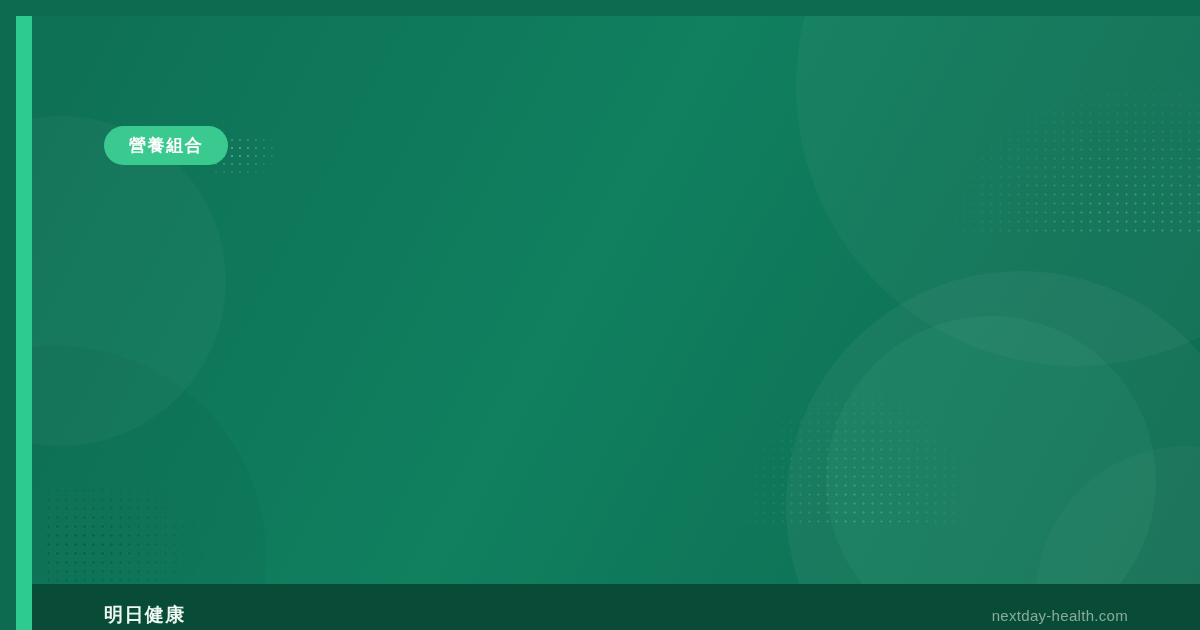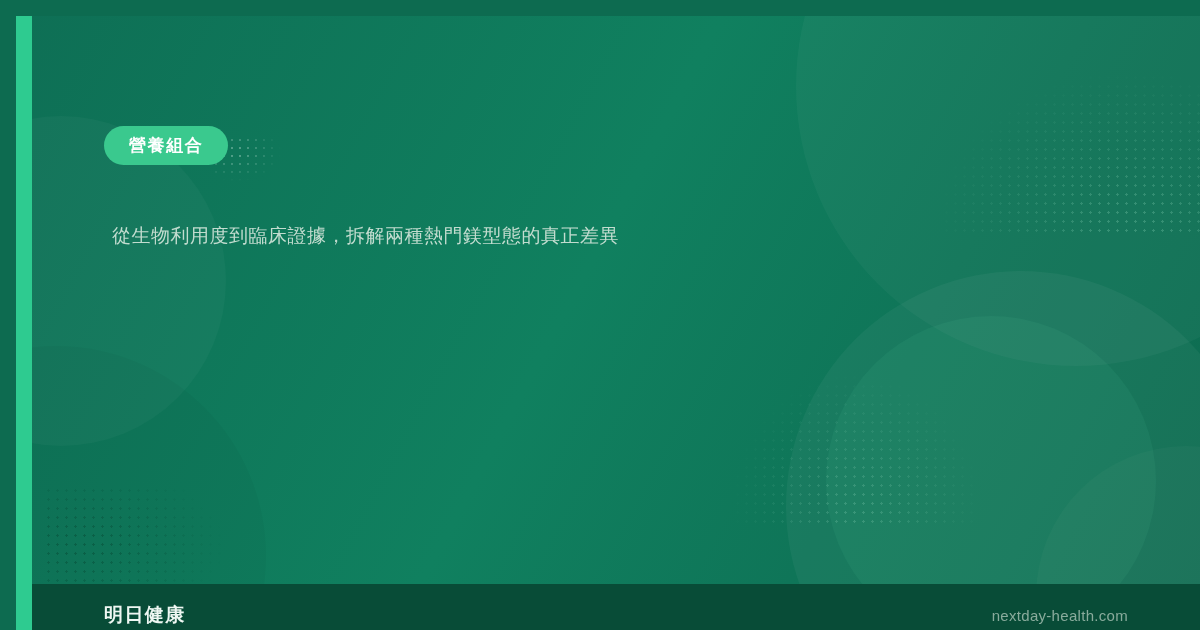--- a/index.html
+++ b/index.html
@@ -215,21 +215,20 @@
   <div class="dots dots-ll"></div>
   <div class="dots dots-badge"></div>
   <div class="grain"></div>
 
   <div class="accent-bar"></div>
 
   <div class="content">
     <div class="badge">營養組合</div>
 
 
-    <p class="subtitle">從生物利用度到臨床證據，拆解兩種熱門鎂型態的真正差異</p>
   </div>
 
   <div class="footer">
     <span class="footer-brand">明日健康</span>
     <span class="footer-url">nextday-health.com</span>
   </div>
 
   <div class="dots dots-footer"></div>
 
 </div>

